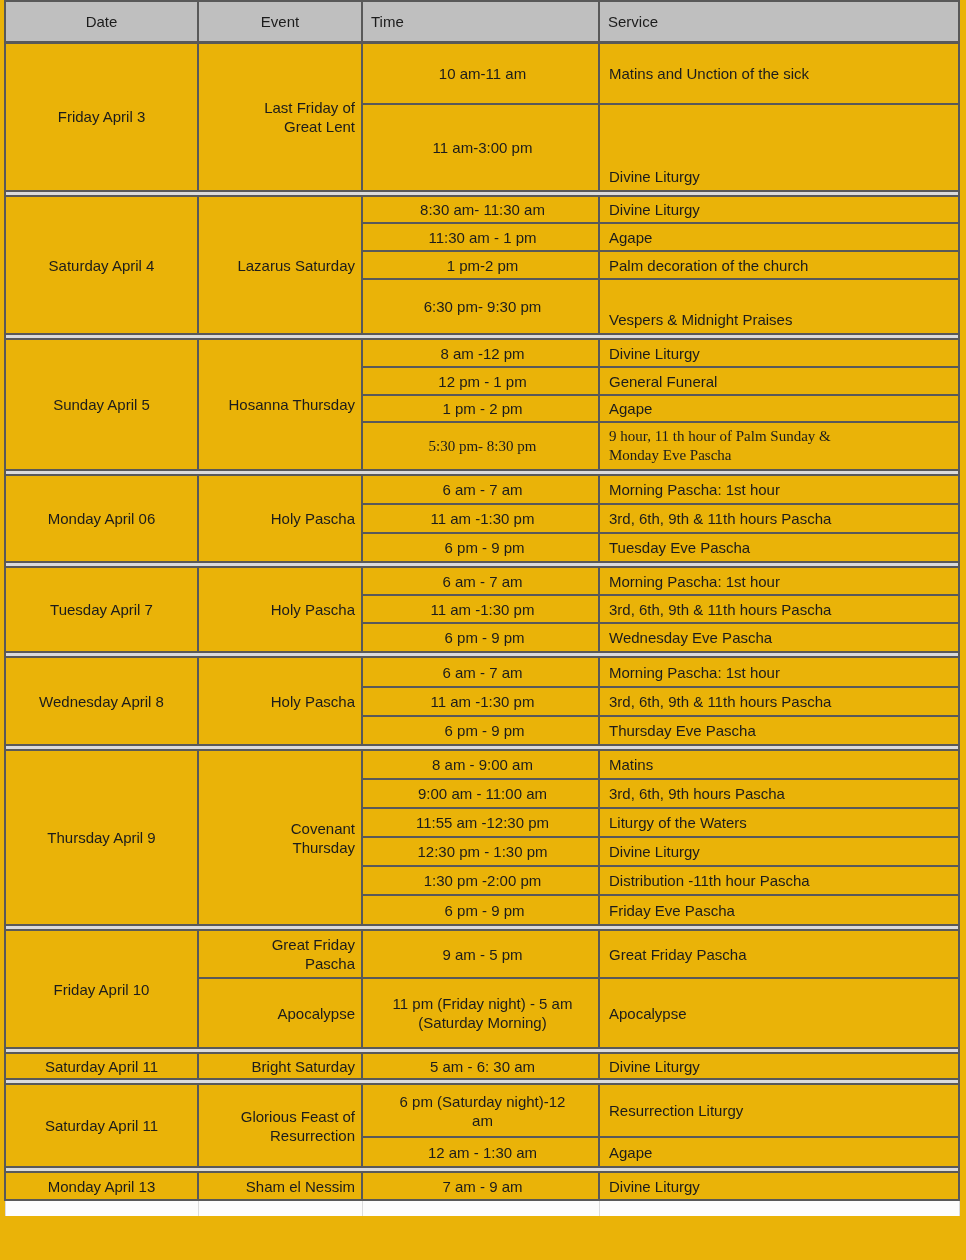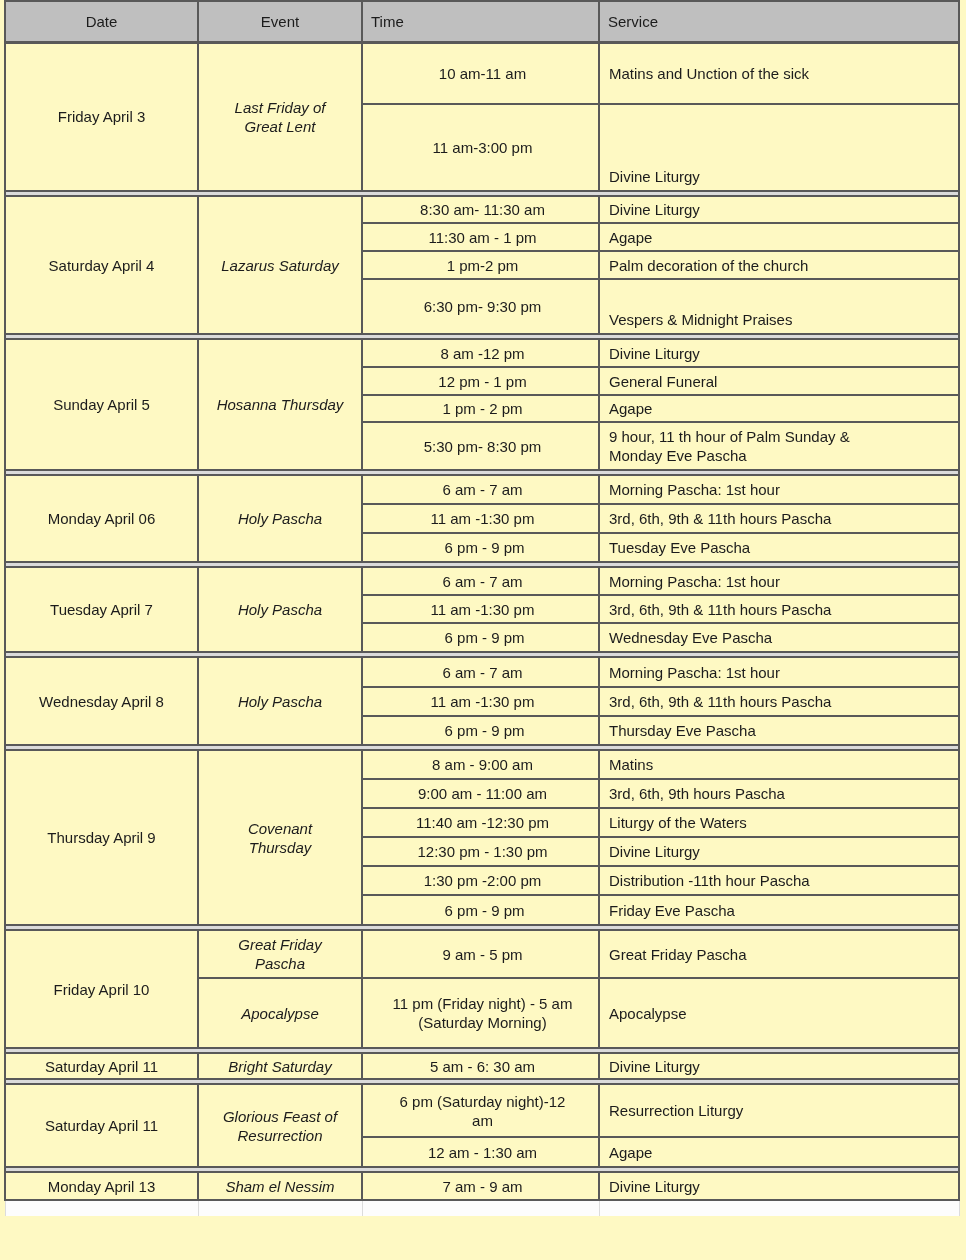--- a/index.html
+++ b/index.html
@@ -1,36 +1,36 @@
 <!DOCTYPE html>
 <html><head>
 <meta charset="utf-8">
 <style>
   html,body { margin:0; padding:0; }
   body {
     width:966px; height:1260px; background:#ffffff;
     font-family:"Liberation Sans", sans-serif; color:#1c1c1c;
     overflow:hidden;
   }
-  .sheet { position:relative; width:966px; height:1260px; background:#fef9c3; }
+  .sheet { position:relative; width:966px; height:1260px; background:#eab308; }
   table.sched {
     border-collapse:collapse; table-layout:fixed;
     width:954px; margin-left:4px;
     font-size:15px; line-height:19px;
   }
   th, td { border:2px solid #595959; overflow:hidden; box-sizing:border-box; }
   thead th {
     background:#bfbfbf; font-weight:400; height:41px;
     border-bottom-width:3px; padding:2px 6px;
     text-align:center; vertical-align:middle;
   }
   thead th.h-left { text-align:left; padding-left:8px; }
   td { vertical-align:middle; white-space:pre-wrap; }
   .c-date  { text-align:center; padding:2px 19px; }
-  .c-event { text-align:center; padding:2px 6px;font-style:italic; }
+  .c-event { text-align:right; padding:2px 6px; }
   .c-time  { text-align:center;  padding:2px 4px 2px 8px; }
   .c-serv  { text-align:left;  padding:2px 22px 2px 9px; }
   .vb      { vertical-align:bottom; padding-bottom:4px; }
   tr.spacer td { background:#dbdbdb; height:5px; padding:0; }
   tr.ghost td {
     border:1px solid #dcdcdc; border-top:2px solid #595959; border-bottom:0;
     background:#fdfdfd; height:16px;
   }
 </style>
 </head>
@@ -95,21 +95,21 @@
           <td class="c-serv">Divine Liturgy</td>
         </tr>
         <tr style="height: 28px;">
           <td class="c-time">12 pm - 1 pm</td>
           <td class="c-serv">General Funeral</td>
         </tr>
         <tr style="height: 27px;">
           <td class="c-time">1 pm - 2 pm</td>
           <td class="c-serv">Agape</td>
         </tr>
-        <tr style="height: 48px;">
+        <tr style="height: 48px; font-family: Liberation Serif, serif;">
           <td class="c-time">5:30 pm- 8:30 pm</td>
           <td class="c-serv">9 hour, 11 th hour of Palm Sunday &amp;
 Monday Eve Pascha</td>
         </tr>
         <tr class="spacer">
           <td colspan="4"></td>
         </tr>
         <tr style="height: 29px;">
           <td class="c-date" rowspan="3">Monday April 06</td>
           <td class="c-event" rowspan="3">Holy Pascha</td>
@@ -166,21 +166,21 @@
           <td class="c-event" rowspan="6">Covenant
 Thursday</td>
           <td class="c-time">8 am - 9:00 am</td>
           <td class="c-serv">Matins</td>
         </tr>
         <tr style="height: 29px;">
           <td class="c-time">9:00 am - 11:00 am</td>
           <td class="c-serv">3rd, 6th, 9th hours Pascha</td>
         </tr>
         <tr style="height: 29px;">
-          <td class="c-time">11:40 am -12:30 pm</td>
+          <td class="c-time">11:55 am -12:30 pm</td>
           <td class="c-serv">Liturgy of the Waters</td>
         </tr>
         <tr style="height: 29px;">
           <td class="c-time">12:30 pm - 1:30 pm</td>
           <td class="c-serv">Divine Liturgy</td>
         </tr>
         <tr style="height: 29px;">
           <td class="c-time">1:30 pm -2:00 pm</td>
           <td class="c-serv">Distribution -11th hour Pascha</td>
         </tr>

